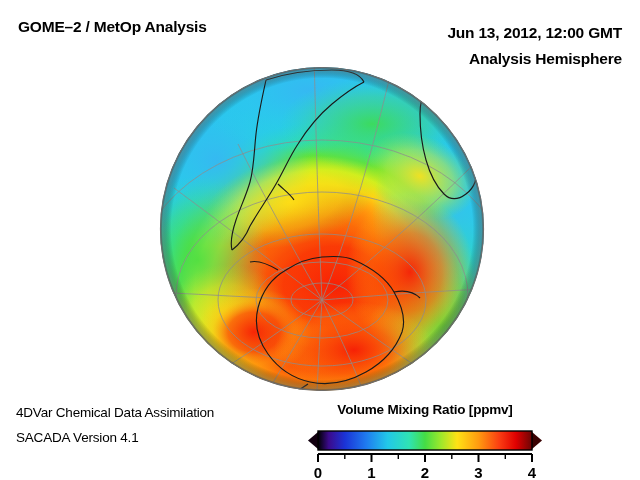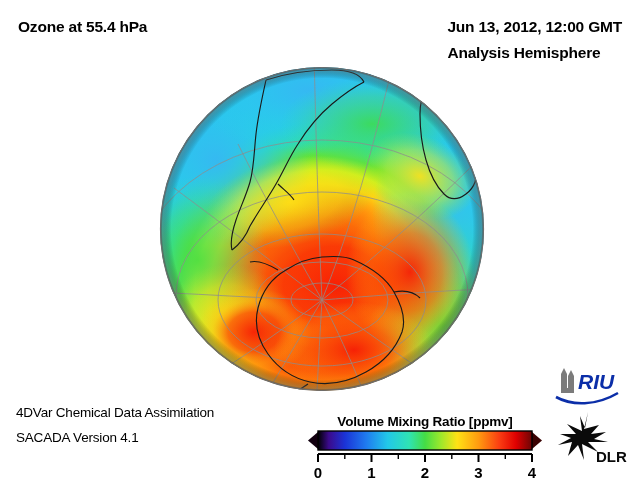--- a/index.html
+++ b/index.html
@@ -12,54 +12,54 @@
   }
   .page{position:absolute;inset:0;}
 
   
   .hdr-left{
     position:absolute;left:18px;top:14px;
     font-size:15.5px;font-weight:bold;color:#000;
     line-height:26px;letter-spacing:-0.2px;
   }
   .hdr-right{
-    position:absolute;right:18px;top:14px;
+    position:absolute;right:18px;top:20px;
     font-size:15.5px;font-weight:bold;color:#000;
-    line-height:26px;text-align:left;letter-spacing:-0.2px;
+    line-height:26px;text-align:right;letter-spacing:-0.2px;
   }
   .hdr-line{white-space:nowrap;}
 
   
   #globe-wrap{position:absolute;left:158px;top:64px;width:332px;height:332px;}
 
   
   .footer-left{
     position:absolute;left:16px;top:400px;
     font-size:13.5px;font-weight:normal;color:#000;
     line-height:25px;letter-spacing:-0.2px;
   }
 
   
   #cbar{position:absolute;left:300px;top:398px;width:250px;height:78px;}
   .cbar-title{
-    position:absolute;left:0;top:16px;width:250px;
+    position:absolute;left:0;top:4px;width:250px;
     text-align:center;font-size:13.5px;font-weight:bold;color:#000;
     letter-spacing:-0.2px;
   }
 
   
   #logos{position:absolute;left:552px;top:366px;width:86px;height:100px;}
 </style>
 </head>
 <body>
 
 <div class="page">
 
   <div class="hdr-left">
-    <div class="hdr-line">Ozone at 55.4 hPa</div>
+    <div class="hdr-line">GOME–2 / MetOp Analysis</div>
   </div>
 
   <div class="hdr-right">
     <div class="hdr-line">Jun 13, 2012, 12:00 GMT</div>
     <div class="hdr-line">Analysis Hemisphere</div>
   </div>
 
   <div id="globe-wrap">
     <svg width="332" height="332" viewBox="0 0 332 332">
       <defs>
@@ -262,37 +262,14 @@
       <g id="cbLabels" fill="#000" font-size="15" font-weight="bold" text-anchor="middle" font-family="Liberation Sans, sans-serif">
           <text x="18.0" y="60">0</text>
           <text x="71.5" y="60">1</text>
           <text x="125.0" y="60">2</text>
           <text x="178.5" y="60">3</text>
           <text x="232.0" y="60">4</text>
         </g>
     </svg>
   </div>
 
-  <div id="logos">
-    <svg width="86" height="100" viewBox="0 0 86 100">
-
-      <g>
-        <g fill="#7b7b7b">
-          <path d="M9 8 L12 2 L15 8 L15 26 L9 26 Z"></path>
-          <path d="M16 10 L19 4 L22 10 L22 26 L16 26 Z"></path>
-          <rect x="9" y="22" width="13" height="5"></rect>
-        </g>
-        <text x="26" y="23" font-family="Liberation Sans, sans-serif" font-size="21" font-weight="bold" font-style="italic" fill="#0b2ea8">RIU</text>
-        <path d="M4 31 C 20 40, 44 40, 66 27" fill="none" stroke="#0b2ea8" stroke-width="2.6"></path>
-      </g>
-
-      <g>
-        <g transform="translate(6,46)">
-          <path d="M30 0 L26 17 L41 13 L33 22 L48 20 L36 27 L50 30 L30 30 L40 40
-                   L24 32 L26 48 L20 33 L10 44 L14 30 L0 33 L13 26 L2 22 L18 22 L9 12
-                   L24 19 L22 4 L27 16 Z" fill="#0a0a0a"></path>
-        </g>
-        <text x="44" y="96" font-family="Liberation Sans, sans-serif" font-size="15" font-weight="bold" fill="#0a0a0a">DLR</text>
-      </g>
-    </svg>
-  </div>
 
 </div>
 
 </body></html>

